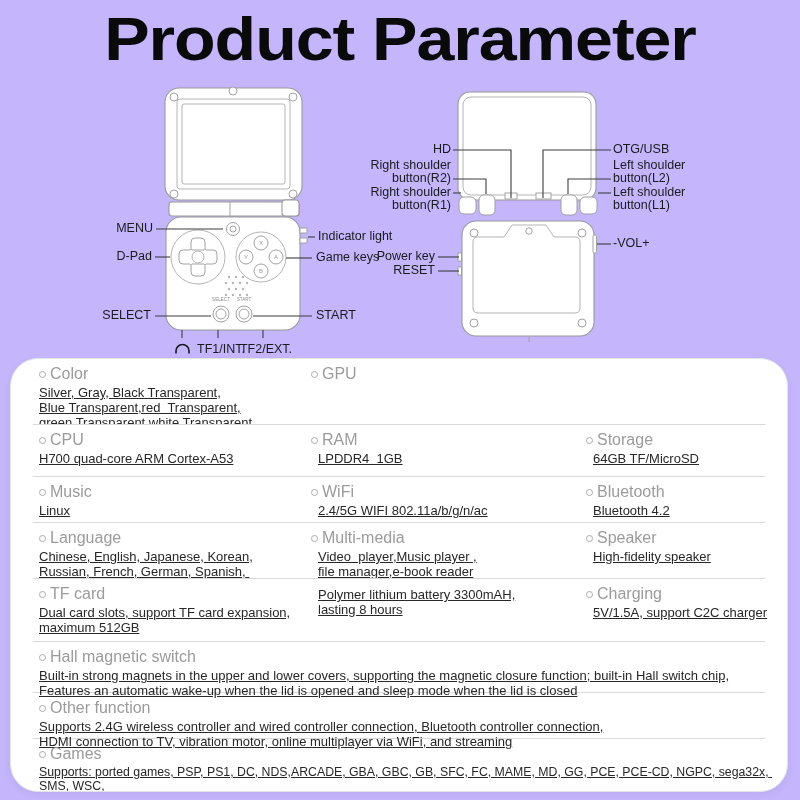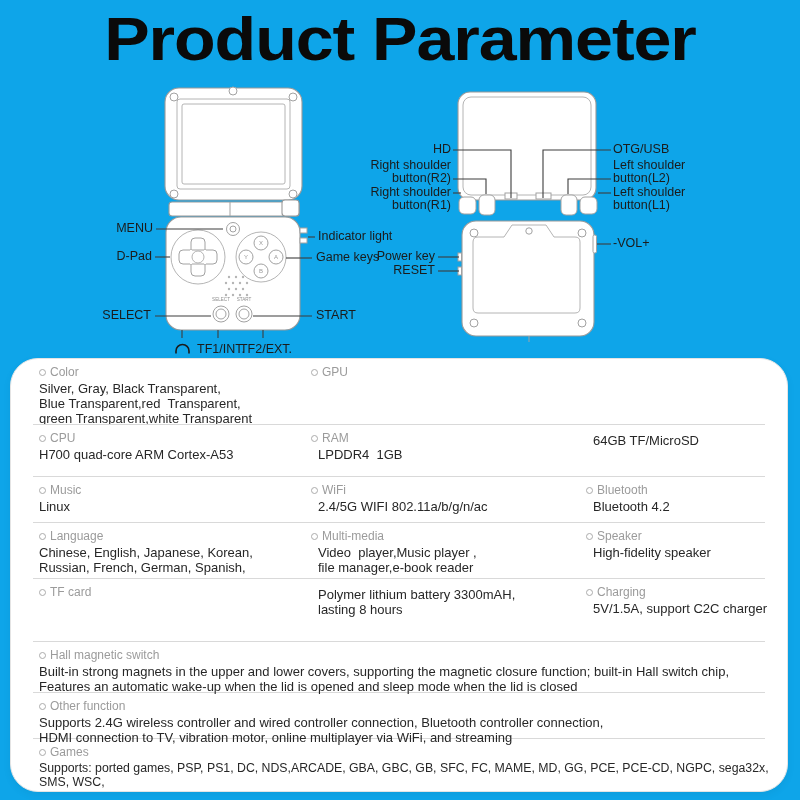--- a/index.html
+++ b/index.html
@@ -1,18 +1,18 @@
 <!DOCTYPE html>
 <html><head>
 <meta charset="utf-8">
 <style>
   html,body{margin:0;padding:0;}
   body{width:800px;height:800px;overflow:hidden;background:#f7f7f8;
        font-family:"Liberation Sans","DejaVu Sans",sans-serif;}
-  .page{position:relative;width:800px;height:800px;background:#0ea5e9;}
+  .page{position:relative;width:800px;height:800px;background:#c4b5fd;}
 
   .title{position:absolute;top:4px;left:0;width:800px;text-align:center;margin:0;
          font-size:62px;line-height:70px;font-weight:700;color:#0a0a0a;
          letter-spacing:-1px;transform:scaleX(1.10);transform-origin:center;}
 
   svg.diagram{position:absolute;top:76px;left:0;}
   .outline{fill:#ffffff;stroke:#9a9a9a;stroke-width:1.1;}
   .outline2{fill:none;stroke:#ababab;stroke-width:0.9;}
   .detail{fill:#ffffff;stroke:#a2a2a2;stroke-width:1;}
   .callout-line{stroke:#3d3d3d;stroke-width:1.1;fill:none;}
@@ -22,24 +22,24 @@
   .dot{fill:#b5b5b5;}
 
   .spec-card{position:absolute;top:358px;left:10px;width:778px;height:434px;
              box-sizing:border-box;background:#ffffff;border:1px solid #e4e4e4;
              border-radius:28px;box-shadow:0 3px 8px rgba(0,0,0,0.05);overflow:hidden;}
   .grid-row{display:grid;grid-template-columns:272px 275px 1fr;
             padding-left:28px;box-sizing:border-box;}
   .full-row{padding-left:28px;box-sizing:border-box;}
   .divider{border-top:1px solid #d9d9d9;margin:0 22px;height:0;}
   .cell{padding-top:6px;overflow:hidden;}
-  .lbl{font-size:12px;color:#9b9b9b;display:flex;align-items:center;gap:4px;}
+  .lbl{font-size:16px;color:#9b9b9b;display:flex;align-items:center;gap:4px;}
   .bullet{width:5px;height:5px;border:1px solid #ababab;border-radius:50%;
           display:inline-block;flex:0 0 auto;}
-  .val{font-size:13px;line-height:1.16;color:#272727;margin-top:2px;white-space:pre-wrap;}
+  .val{font-size:13px;line-height:1.16;color:#272727;margin-top:2px;white-space:pre-wrap;text-decoration:underline;}
   .grid-row .cell:nth-child(2) .val,.grid-row .cell:nth-child(3) .val{padding-left:7px;}
   .val.small{font-size:12.3px;}
   .r1{height:65px}.r2{height:51px}.r3{height:45px}.r4{height:55px}
   .r5{height:62px}.r6{height:50px}.r7{height:45px}.r8{height:54px}
 </style>
 </head>
 <body>
 
 <div class="page">
 
@@ -220,20 +220,24 @@
         <div class="val">H700 quad-core ARM Cortex-A53</div>
       </div>
       <div class="cell">
         <div class="lbl">
             <span class="bullet"></span>
             <span>RAM</span>
           </div>
         <div class="val">LPDDR4  1GB</div>
       </div>
       <div class="cell">
+        <div class="lbl">
+            <span class="bullet"></span>
+            <span>Storage</span>
+          </div>
         <div class="val">64GB TF/MicroSD</div>
       </div>
     </div>
     <div class="divider"></div>
 
     <div class="grid-row r3">
       <div class="cell">
         <div class="lbl">
             <span class="bullet"></span>
             <span>Music</span>
@@ -283,20 +287,22 @@
       </div>
     </div>
     <div class="divider"></div>
 
     <div class="grid-row r5">
       <div class="cell">
         <div class="lbl">
             <span class="bullet"></span>
             <span>TF card</span>
           </div>
+        <div class="val">Dual card slots, support TF card expansion,
+maximum 512GB</div>
       </div>
       <div class="cell">
         <div class="val">Polymer lithium battery 3300mAH,
 lasting 8 hours</div>
       </div>
       <div class="cell">
         <div class="lbl">
             <span class="bullet"></span>
             <span>Charging</span>
           </div>

